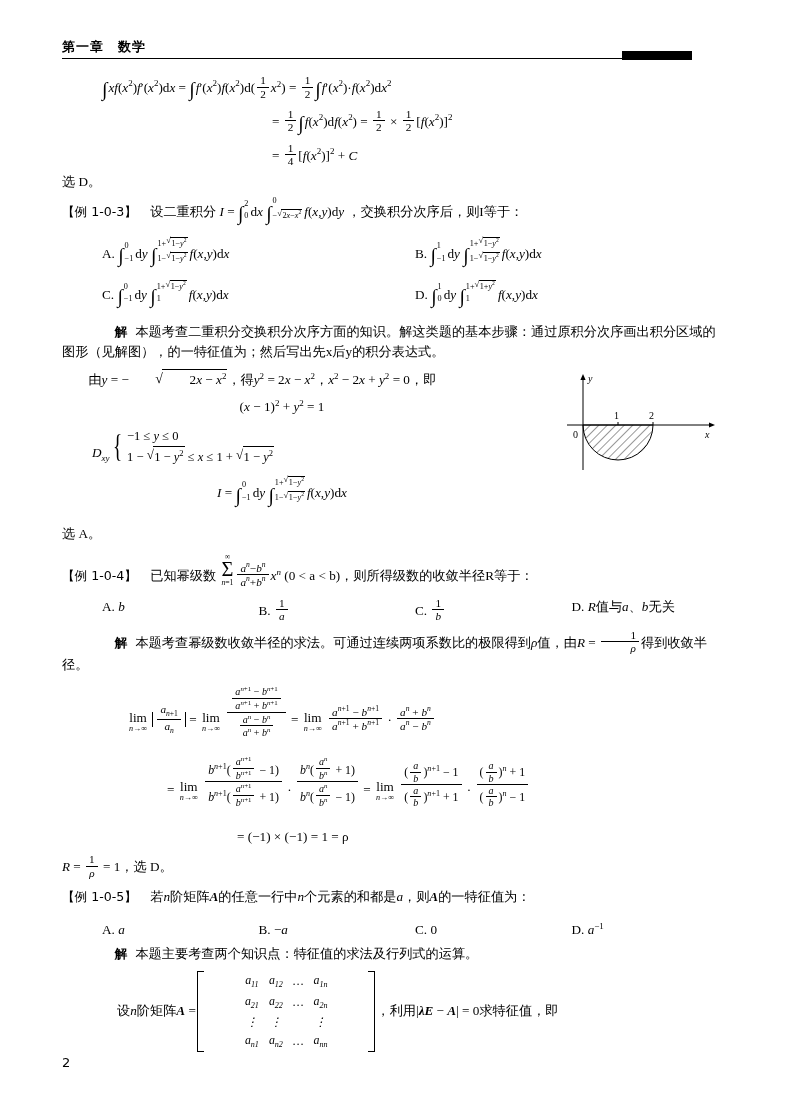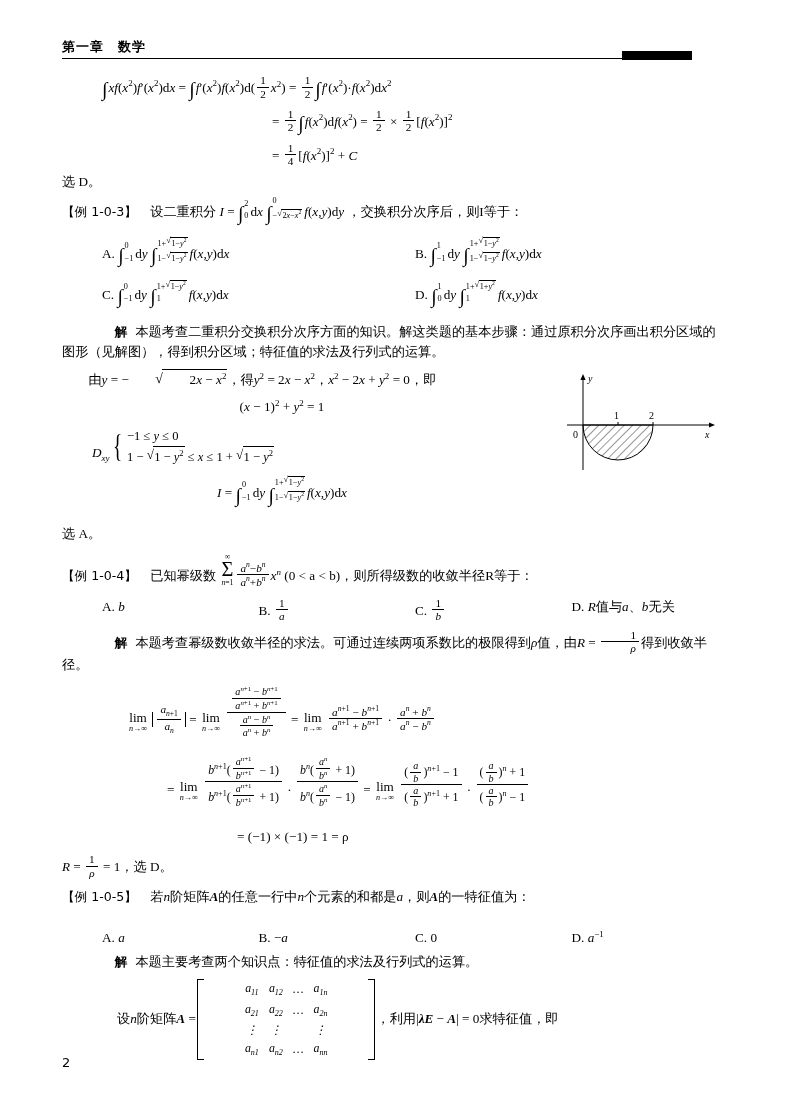--- a/index.html
+++ b/index.html
@@ -332,21 +332,21 @@
       <div>
         <span>D.</span>
         <span>
           <span class="intg">∫</span><span class="lims"><span class="up">1</span><span class="lo">0</span></span><span class="mn">d</span><span class="mi">y</span>
           <span class="intg">∫</span><span class="lims"><span class="up">1+<span class="sqrt"><span class="rad">1+<span class="mi">y</span><sup>2</sup></span></span></span><span class="lo">1</span></span><span class="mi">f</span>(<span class="mi">x</span>,<span class="mi">y</span>)<span class="mn">d</span><span class="mi">x</span>
         </span>
       </div>
     </div>
 
     <div class="para indent2" style="margin-top:10px;">
-      <span class="jie">解</span><span>本题考查二重积分交换积分次序方面的知识。解这类题的基本步骤：通过原积分次序画出积分区域的图形（见解图），得到积分区域；特征值的求法及行列式的运算。</span>
+      <span class="jie">解</span><span>本题考查二重积分交换积分次序方面的知识。解这类题的基本步骤：通过原积分次序画出积分区域的图形（见解图），的一特征值为；然后写出先x后y的积分表达式。</span>
     </div>
 
     <div style="width:440px;">
       <div class="para indent2" style="margin-top:6px;">
         由<span class="mi">y</span> = −<span class="sqrt"><span class="rad">2<span class="mi">x</span> − <span class="mi">x</span><sup>2</sup></span></span>，得<span class="mi">y</span><sup>2</sup> = 2<span class="mi">x</span> − <span class="mi">x</span><sup>2</sup>，<span class="mi">x</span><sup>2</sup> − 2<span class="mi">x</span> + <span class="mi">y</span><sup>2</sup> = 0，即
       </div>
       <div class="para center" style="margin-top:6px;">
         (<span class="mi">x</span> − 1)<sup>2</sup> + <span class="mi">y</span><sup>2</sup> = 1
       </div>
       <div class="para" style="margin-top:10px; padding-left:30px;">
@@ -428,21 +428,21 @@
 
     <div class="para" style="margin-top:6px;">
       <span class="mi">R</span> = <span class="frac"><span class="num">1</span><span class="den mi">ρ</span></span> = 1，选 D。
     </div>
 
     <div class="para" style="margin-top:8px;">
       <span class="ex-head">【例 1-0-5】</span>
       <span style="margin-left:10px;">若<span class="mi">n</span>阶矩阵<span class="mbi">A</span>的任意一行中<span class="mi">n</span>个元素的和都是<span class="mi">a</span>，则<span class="mbi">A</span>的一特征值为：</span>
     </div>
 
-    <div class="opts pad" style="margin-top:20px;">
+    <div class="opts pad" style="margin-top:12px;">
       <div>
         <span>A.</span>
         <span class="mi">a</span>
       </div>
       <div>
         <span>B.</span>
         <span>−<span class="mi">a</span></span>
       </div>
       <div>
         <span>C.</span>

